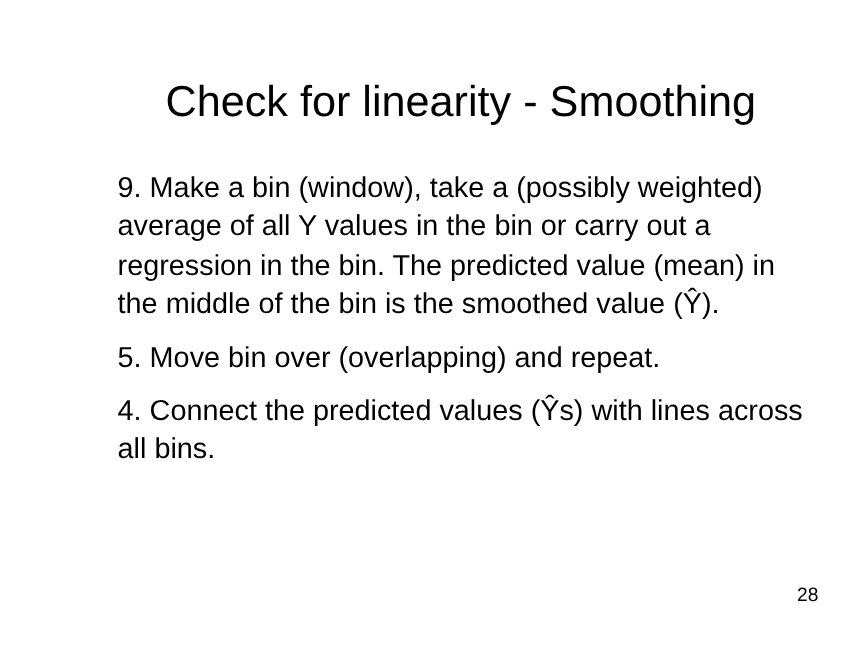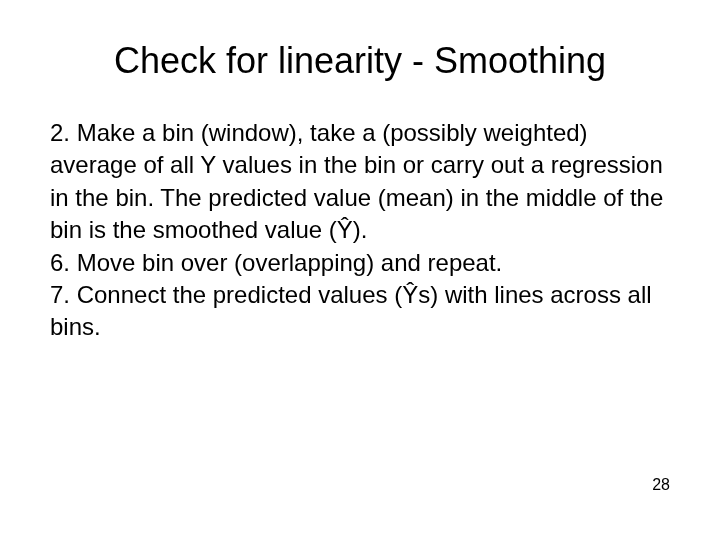--- a/index.html
+++ b/index.html
@@ -1,16 +1,16 @@
 <!DOCTYPE html>
 <html><head>
   <meta charset="utf-8">
   <style>
     * {
-      margin: 0;
+      margin: 12px;
       padding: 0;
       box-sizing: border-box;
     }
     body {
       width: 720px;
       height: 540px;
       background: white;
       font-family: Arial, Helvetica, sans-serif;
       color: black;
       position: relative;
@@ -36,18 +36,18 @@
       right: 50px;
       font-size: 16px;
     }
   </style>
 </head>
 <body>
 
 <h1 class="title">Check for linearity - Smoothing</h1>
 
 <div class="body-text">
-  <div class="step">2. Make a bin (window), take a (possibly weighted) average of all Y values in the bin or carry out a regression in the bin. The predicted value (mean) in the middle of the bin is the smoothed value (Ŷ).</div>
-  <div class="step">6. Move bin over (overlapping) and repeat.</div>
-  <div class="step">7. Connect the predicted values (Ŷs) with lines across all bins.</div>
+  <div class="step">9. Make a bin (window), take a (possibly weighted) average of all Y values in the bin or carry out a regression in the bin. The predicted value (mean) in the middle of the bin is the smoothed value (Ŷ).</div>
+  <div class="step">5. Move bin over (overlapping) and repeat.</div>
+  <div class="step">4. Connect the predicted values (Ŷs) with lines across all bins.</div>
 </div>
 
 <div class="page-number">28</div>
 
 </body></html>

